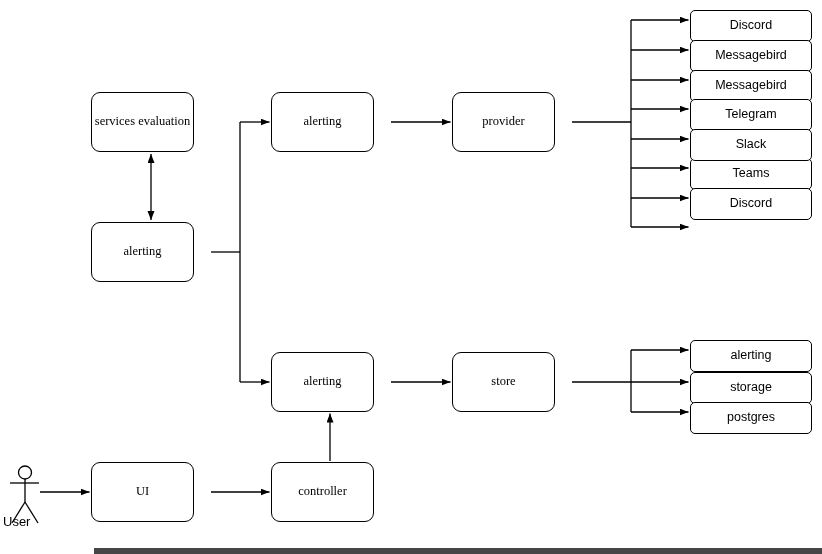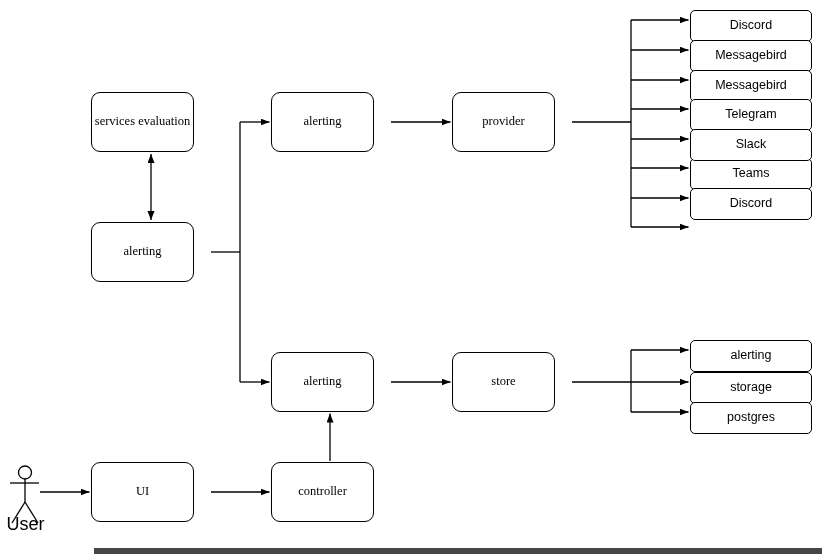--- a/index.html
+++ b/index.html
@@ -12,22 +12,22 @@
   .node{
     position:absolute;box-sizing:border-box;
     background:var(--node-fill,#ffffff);
     border:1.3px solid var(--stroke,#000);
     display:flex;align-items:center;justify-content:center;
     text-align:center;line-height:1.1;white-space:nowrap;
   }
   .node.big{width:103px;height:60px;border-radius:9px;font-size:12.5px;font-family:Liberation Serif, serif;}
   .node.small{width:122px;height:32px;border-radius:5px;font-size:12.5px;}
   #user-label{
-    position:absolute;left:3px;top:514px;width:45px;text-align:center;
-    font-size:18px;color:var(--stroke,#000);
+    position:absolute;left:3px;top:514px;width:45px;
+    font-size:13px;color:var(--stroke,#000);
   }
   #taskbar{
     position:absolute;left:94px;top:548px;width:728px;height:6px;
     background:var(--taskbar,#464646);
   }
 </style>
 </head>
 <body>
 
 <div id="canvas">

